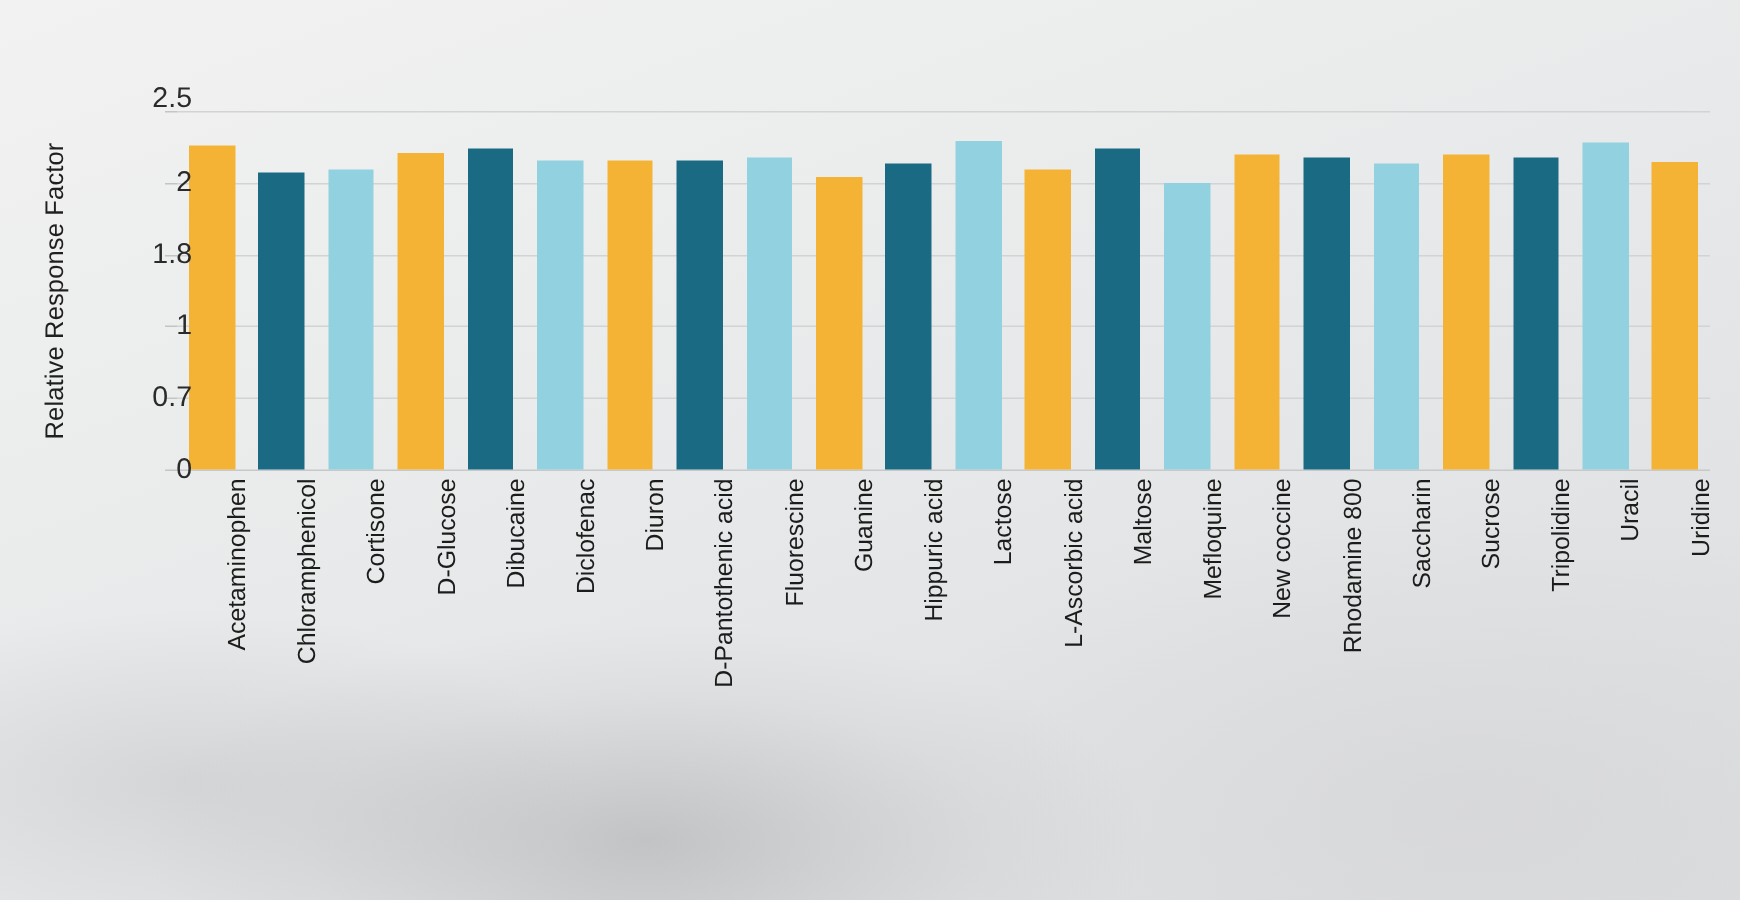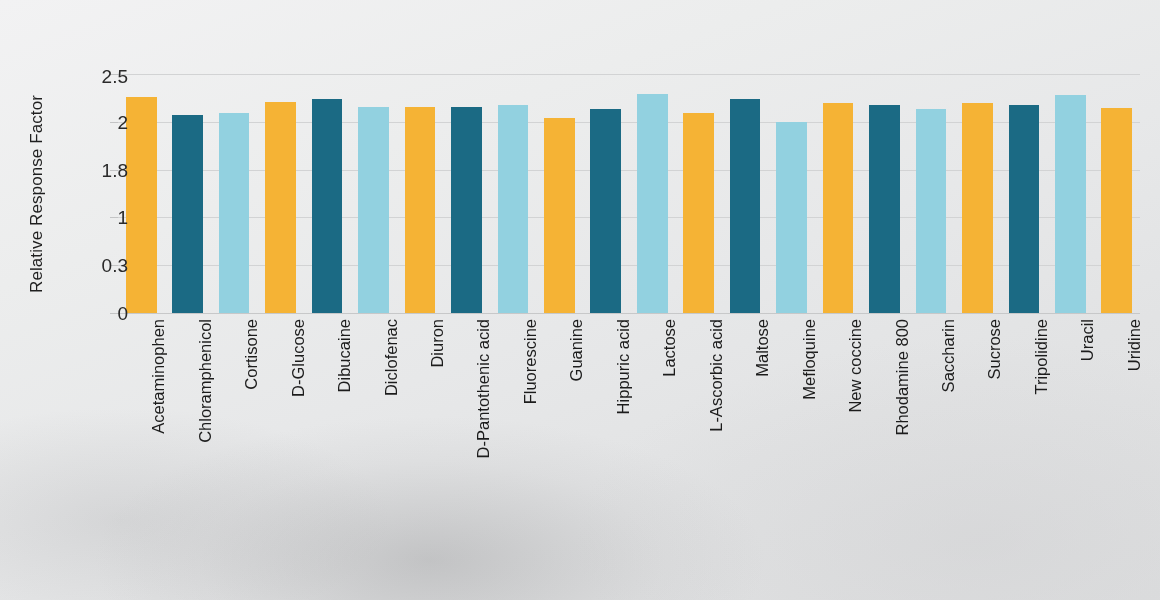--- a/index.html
+++ b/index.html
@@ -219,25 +219,25 @@
           <div class="bar c-light" style="height: 217.968px;"></div>
         </div>
         <div class="bar-slot" style="left: 983.443px; width: 30.66px;">
           <div class="bar c-orange" style="height: 204.584px;"></div>
         </div>
       </div>
   </div>
 
   <div id="ytick-layer">
       <div class="y-tick-label" style="top: 313px;">0</div>
-      <div class="y-tick-label" style="top: 265.2px;">0.3</div>
+      <div class="y-tick-label" style="top: 265.2px;">0.7</div>
       <div class="y-tick-label" style="top: 217.4px;">1</div>
       <div class="y-tick-label" style="top: 169.6px;">1.8</div>
       <div class="y-tick-label" style="top: 121.8px;">2</div>
-      <div class="y-tick-label" style="top: 76px;">2.5</div>
+      <div class="y-tick-label" style="top: 66px;">2.5</div>
     </div>
 
   <div class="xlabels-layer" id="xlabels-layer">
       <div class="x-label" style="left: 31.2273px;">Acetaminophen</div>
       <div class="x-label" style="left: 77.6818px;">Chloramphenicol</div>
       <div class="x-label" style="left: 124.136px;">Cortisone</div>
       <div class="x-label" style="left: 170.591px;">D-Glucose</div>
       <div class="x-label" style="left: 217.045px;">Dibucaine</div>
       <div class="x-label" style="left: 263.5px;">Diclofenac</div>
       <div class="x-label" style="left: 309.955px;">Diuron</div>

